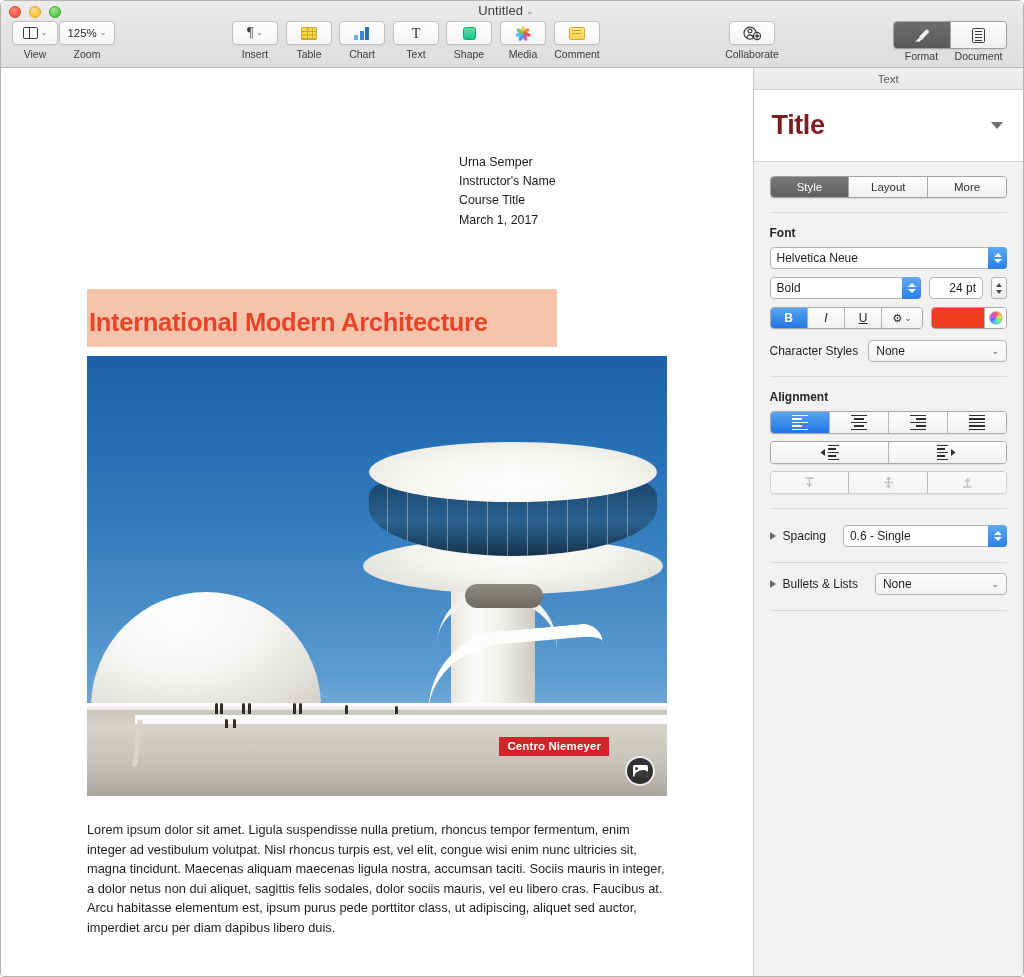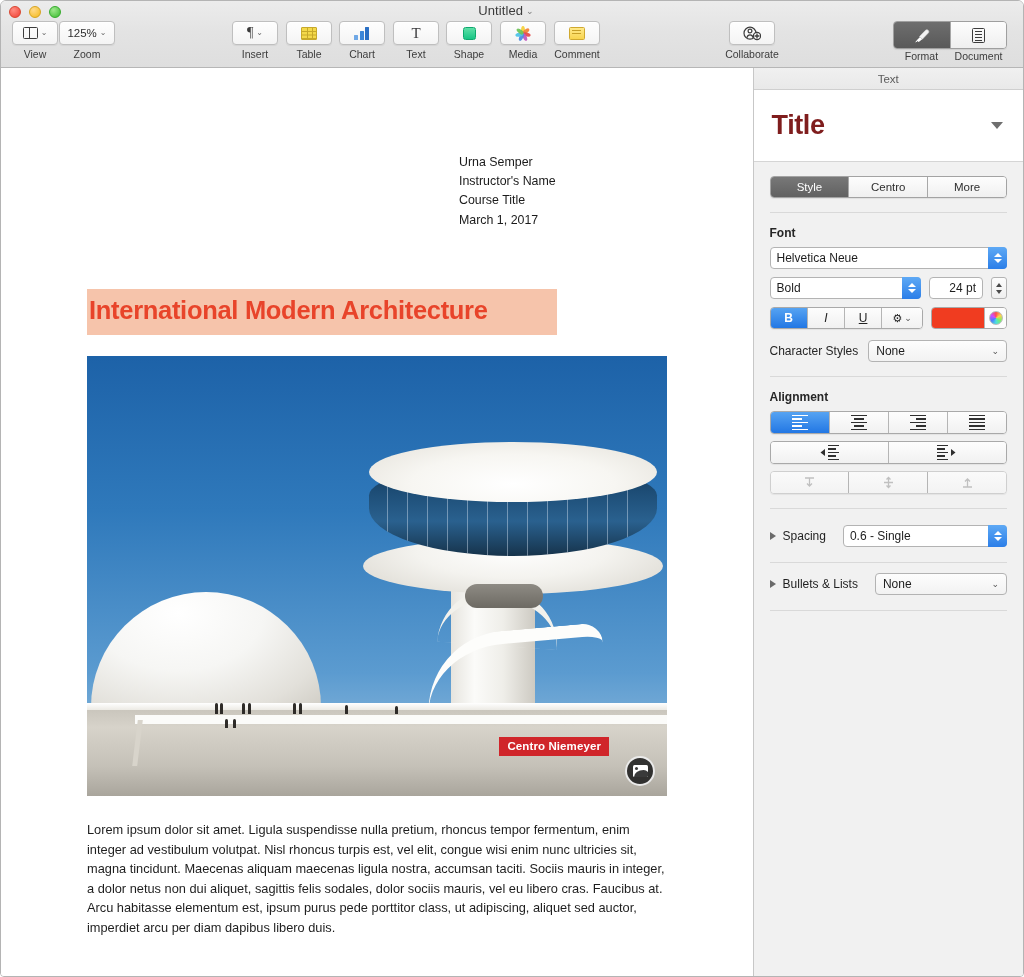--- a/index.html
+++ b/index.html
@@ -153,21 +153,21 @@
     padding: 0;
   }
   .doc-head {
     position: absolute; left: 458px; top: 85px;
     font-size: 12.4px; color: #1b1b1b; line-height: 19.2px;
   }
   .doc-title-wrap {
     position: absolute; left: 86px; top: 221px;
     width: 470px;
     background: #f6c4ab;
-    padding: 4px 2px 8px 2px;
+    padding: 16px 2px 8px 2px;
   }
   .doc-title {
     font-size: 25.5px;
     font-weight: bold;
     color: #e8442a;
     letter-spacing: -.3px;
     line-height: 34px;
   }
   .doc-image {
     position: absolute; left: 86px; top: 288px;
@@ -634,21 +634,21 @@
         <span class="tri-down"></span>
       </div>
 
       <div class="insp-body">
 
         <div class="segbar">
           <div class="active">
             <span>Style</span>
           </div>
           <div>
-            <span>Centro</span>
+            <span>Layout</span>
           </div>
           <div>
             <span>More</span>
           </div>
         </div>
 
         <div class="hr"></div>
 
         <div class="sec-title">Font</div>
 

